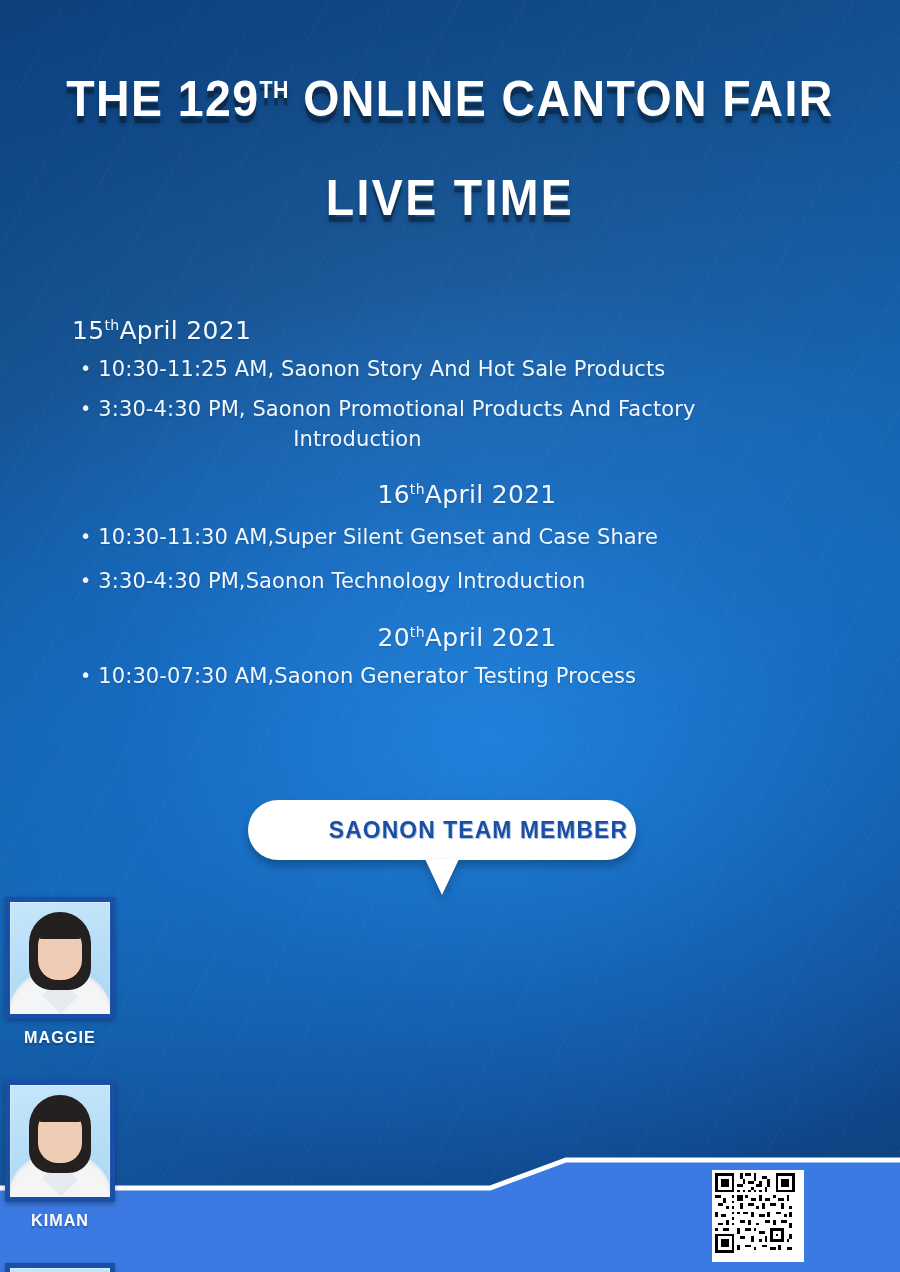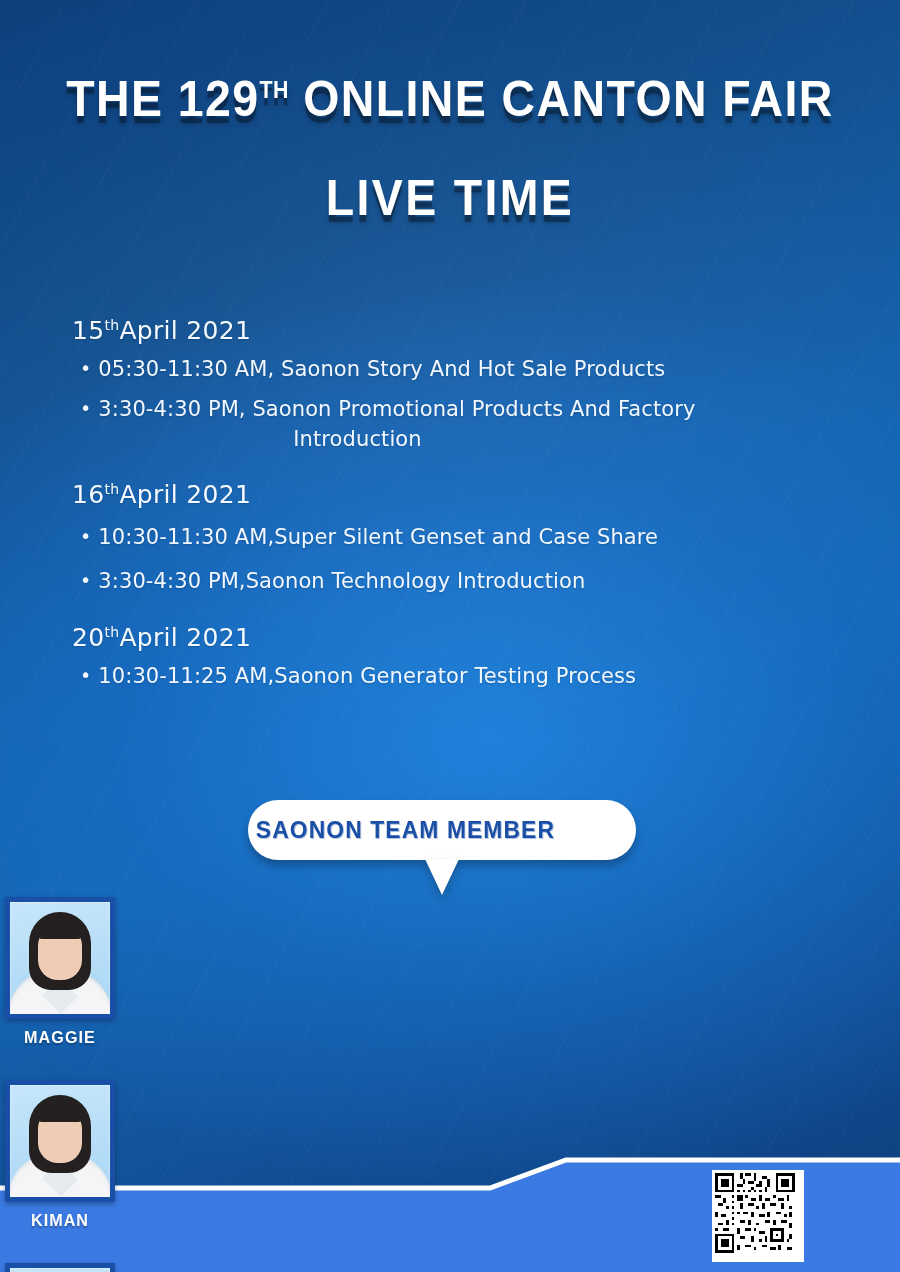--- a/index.html
+++ b/index.html
@@ -103,40 +103,40 @@
     flex: 0 0 auto;
     margin-right: 7px;
     font-size: 19px;
     line-height: 1.42;
   }
   .item-text { flex: 1 1 auto; }
   .item-cont {
     display: block;
     padding-left: 195px;
   }
-  .g2 .date-line, .g3 .date-line { margin-bottom: 2px; }
+  .g2 .date-line, .g3 .date-line { margin-bottom: 2px; text-align: center; }
   .g2 .item { margin-top: 14px; }
   .g3 .item { margin-top: 10px; }
 
   
   .bubble-wrap {
     position: absolute;
     top: 800px;
     left: 248px;
     width: 388px;
     z-index: 6;
   }
   .bubble {
     position: relative;
     background: #ffffff;
     border-radius: 30px;
     height: 60px;
     display: flex;
     align-items: center;
-    justify-content: flex-start;
+    justify-content: flex-end;
     box-shadow: 0 6px 9px rgba(0,0,0,0.26);
   }
   .bubble-text {
     color: #1b4fa6;
     font-family: "Liberation Sans Narrow", "Liberation Sans", sans-serif;
     font-weight: bold;
     font-size: 24px;
     letter-spacing: 1.2px;
     transform: scaleX(0.95);
     text-shadow: 1px 1px 0 rgba(27,79,166,0.35);
@@ -288,21 +288,21 @@
     <div class="headline"><span>THE 129</span><span class="sup">TH</span><span> ONLINE CANTON FAIR</span></div>
     <div class="headline headline-2">LIVE TIME</div>
   </div>
 
   <div class="schedule">
 
     <div class="date-group g1">
       <div class="date-line"><span>15</span><span class="ord">th</span><span>April 2021</span></div>
       <div class="item">
         <span class="bullet">•</span>
-        <span class="item-text">05:30-11:30 AM,  Saonon Story And  Hot Sale Products</span>
+        <span class="item-text">10:30-11:25 AM,  Saonon Story And  Hot Sale Products</span>
       </div>
       <div class="item">
         <span class="bullet">•</span>
         <span class="item-text"><span>3:30-4:30 PM, Saonon Promotional Products And Factory</span><span class="item-cont">Introduction</span></span>
       </div>
     </div>
 
     <div class="date-group g2">
       <div class="date-line"><span>16</span><span class="ord">th</span><span>April 2021</span></div>
       <div class="item">
@@ -312,21 +312,21 @@
       <div class="item">
         <span class="bullet">•</span>
         <span class="item-text">3:30-4:30 PM,Saonon Technology Introduction</span>
       </div>
     </div>
 
     <div class="date-group g3">
       <div class="date-line"><span>20</span><span class="ord">th</span><span>April 2021</span></div>
       <div class="item">
         <span class="bullet">•</span>
-        <span class="item-text">10:30-11:25 AM,Saonon  Generator Testing Process</span>
+        <span class="item-text">10:30-07:30 AM,Saonon  Generator Testing Process</span>
       </div>
     </div>
 
   </div>
 
   <div class="bubble-wrap">
     <div class="bubble">
       <span class="bubble-text">SAONON TEAM MEMBER</span>
     </div>
     <div class="bubble-tail"></div>

